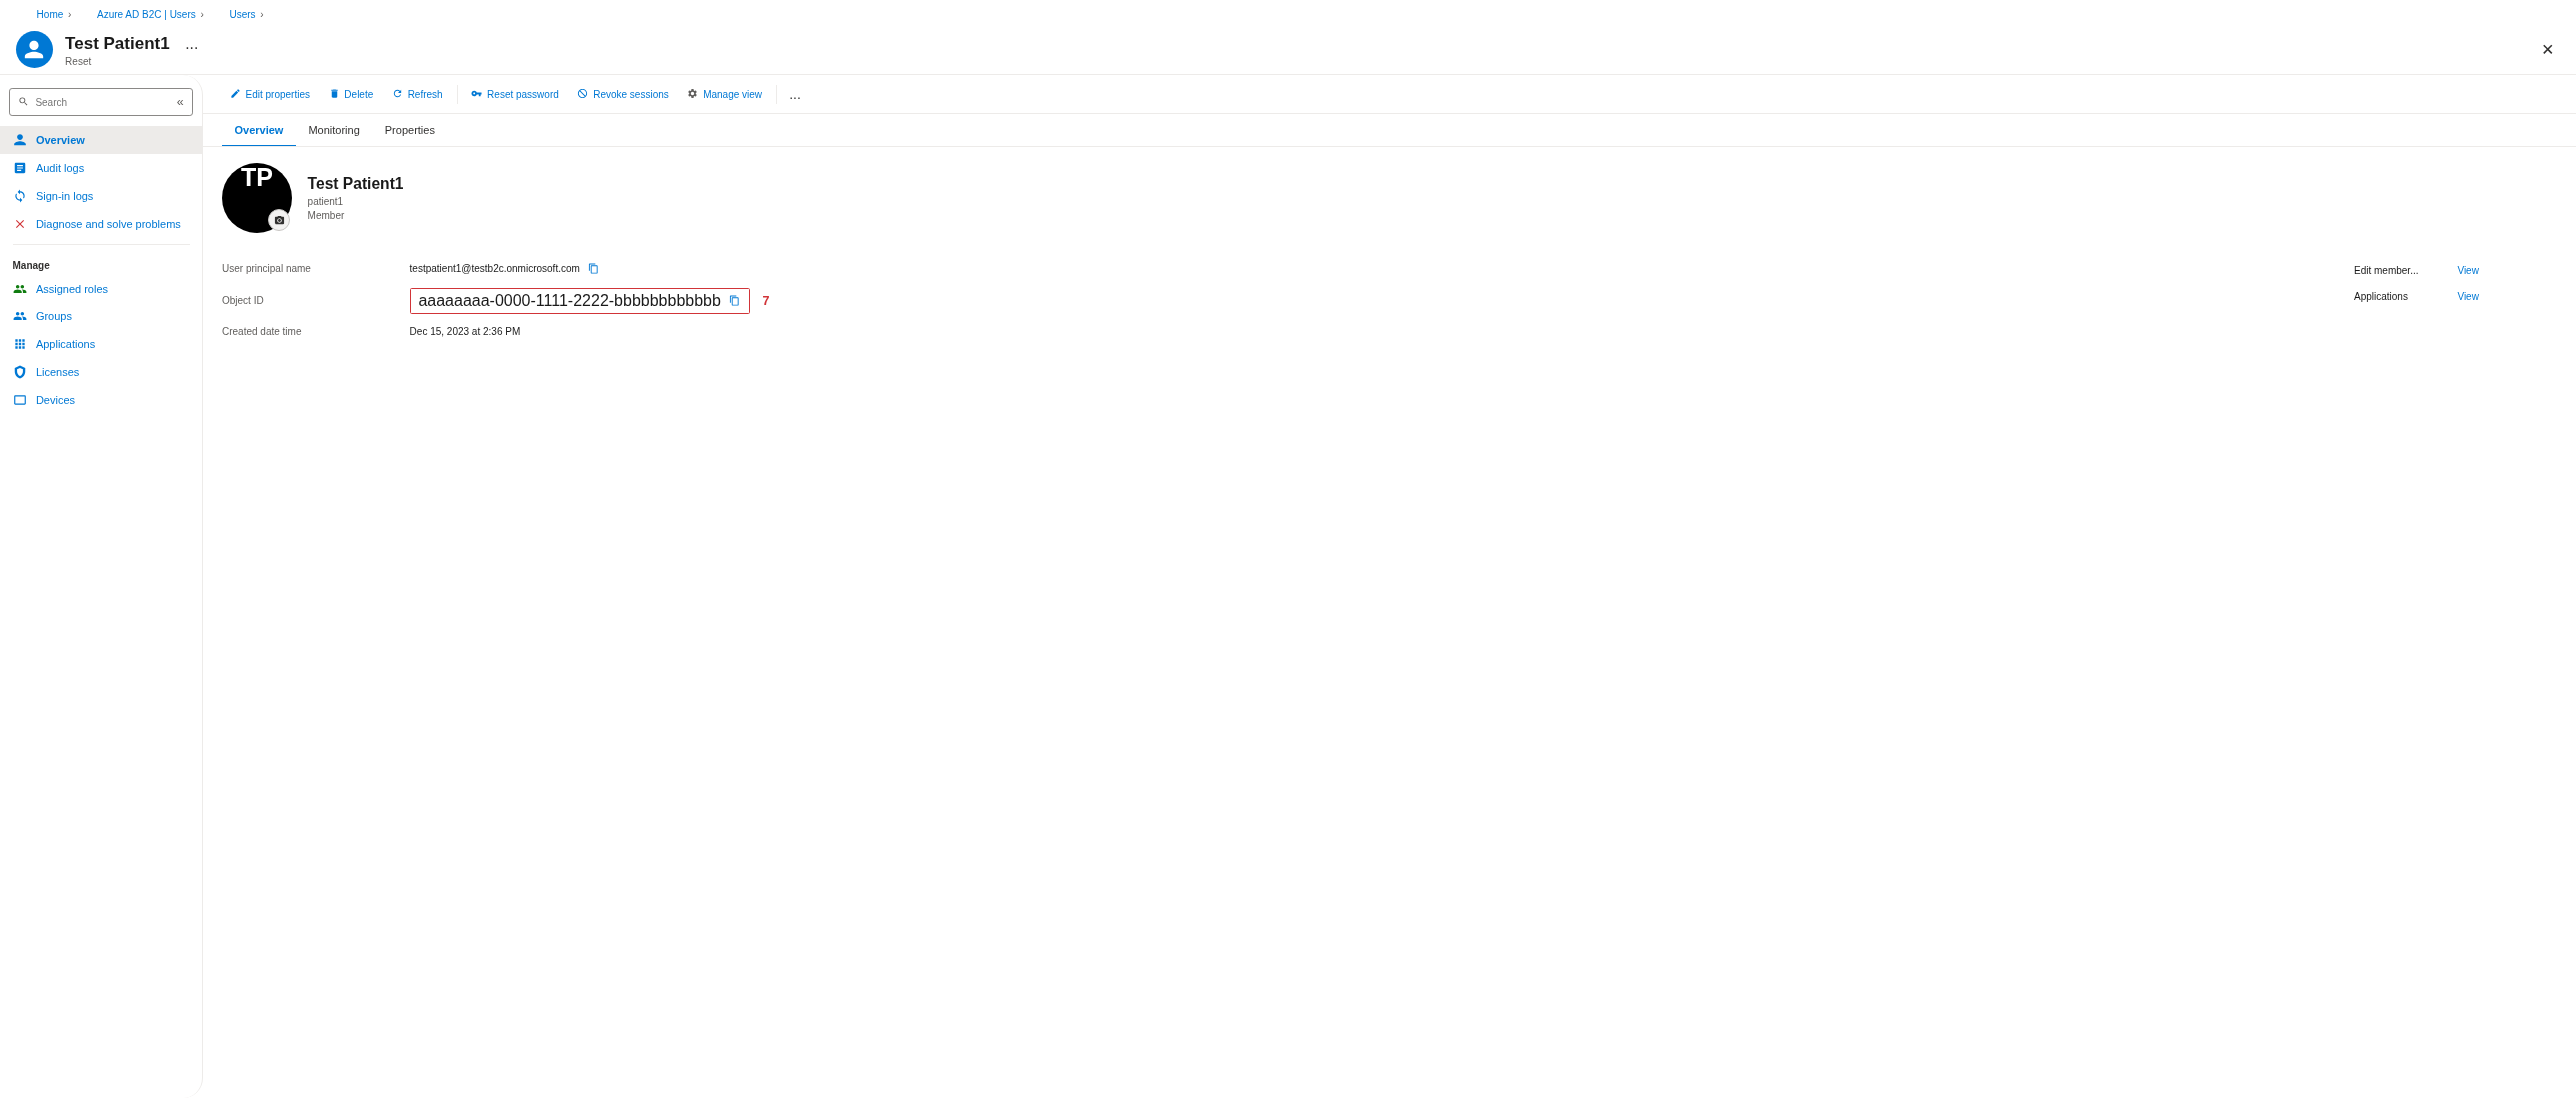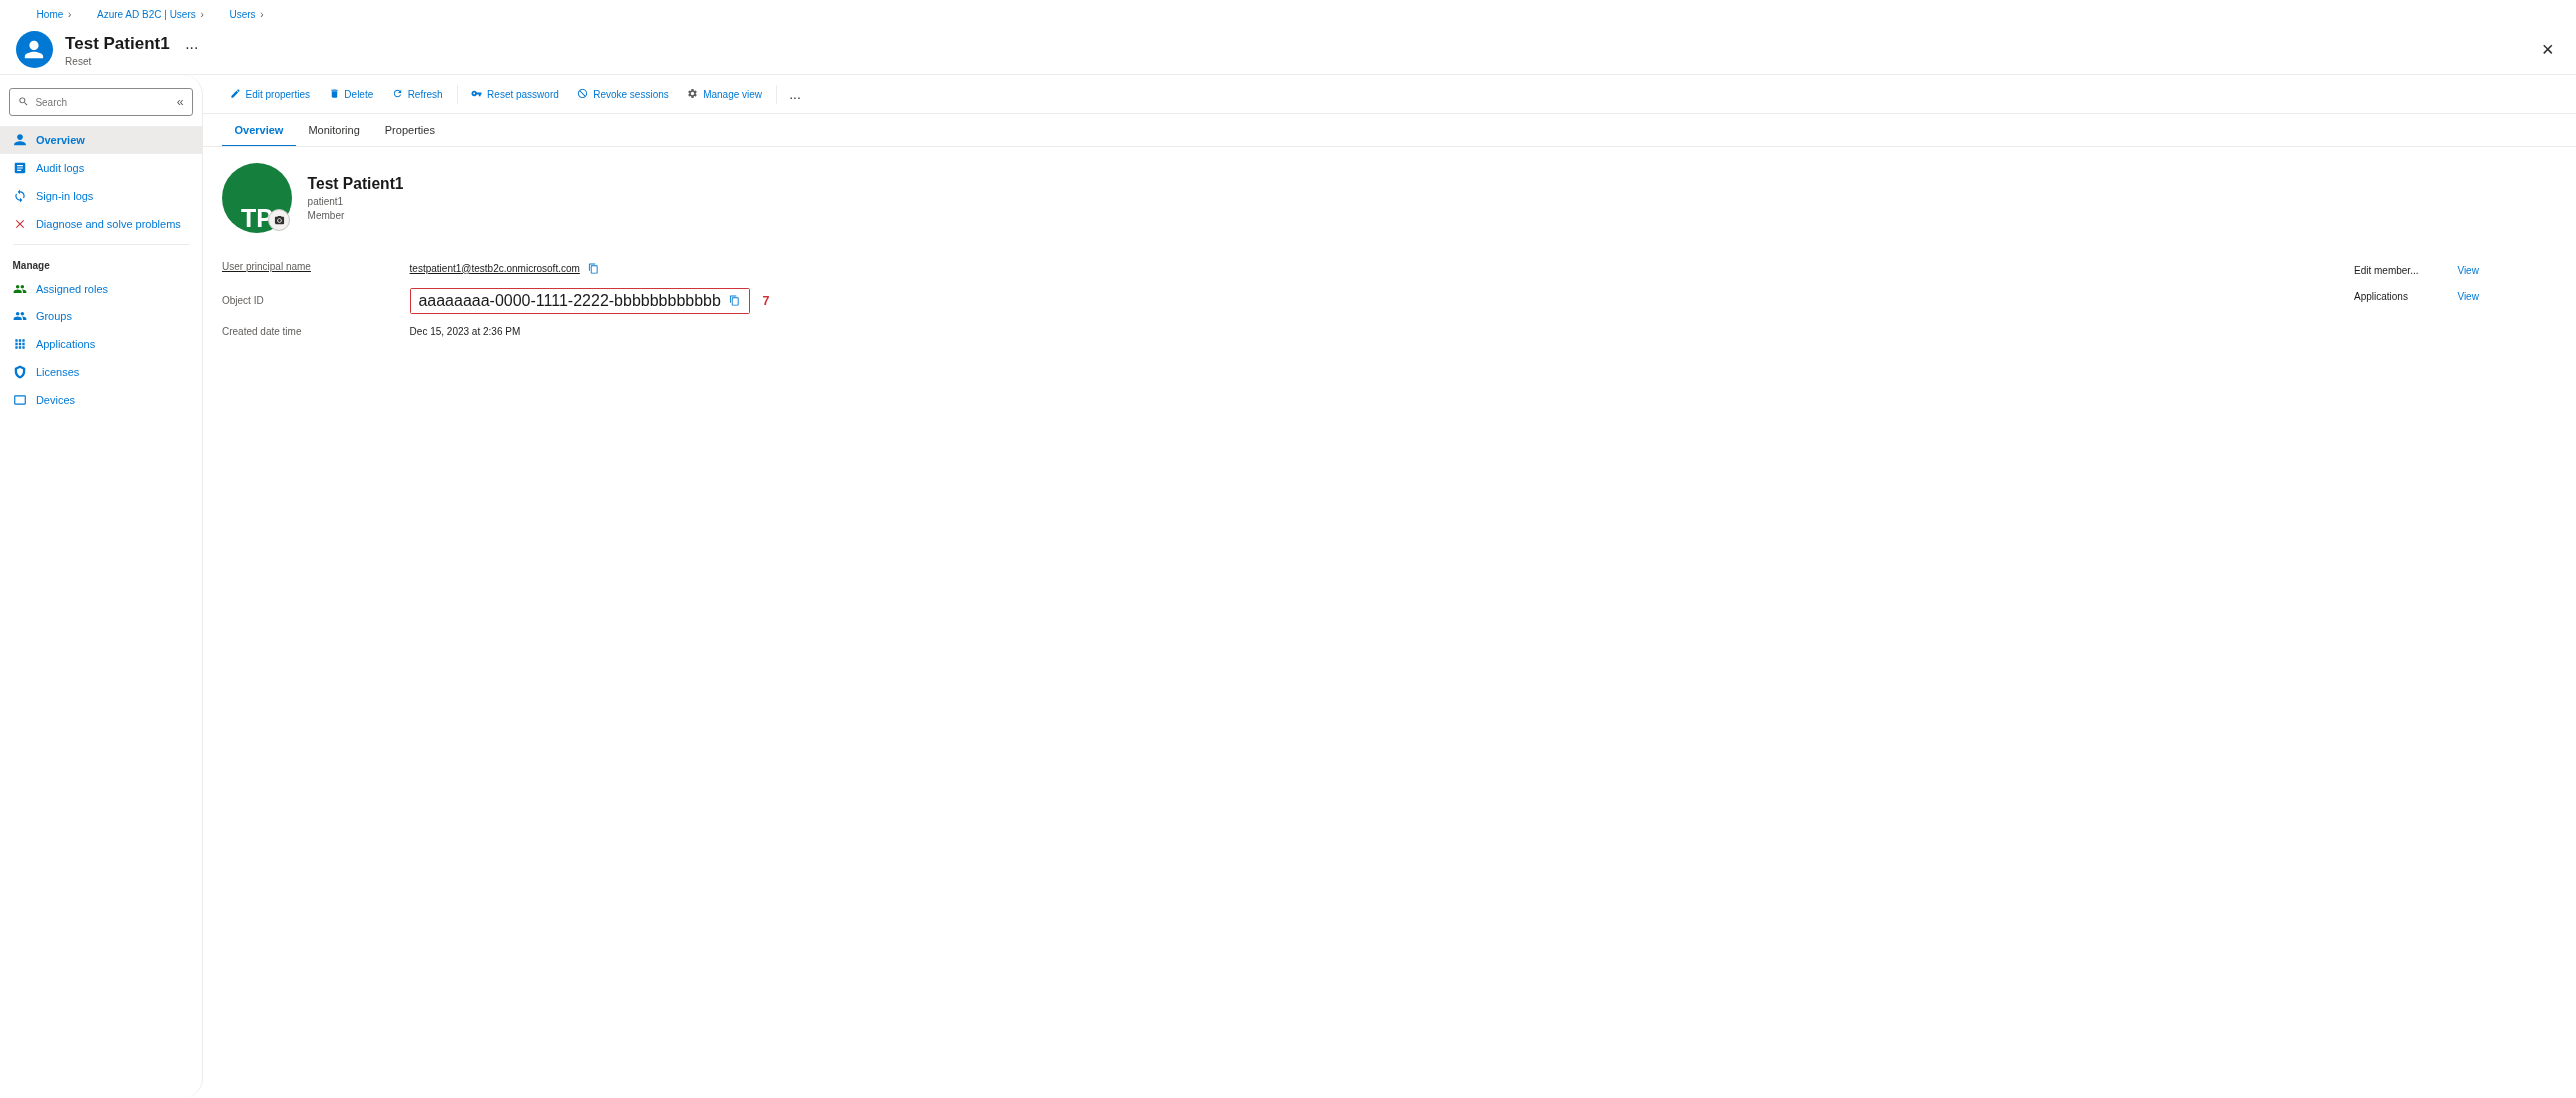--- a/index.html
+++ b/index.html
@@ -50,21 +50,21 @@
     .tabs { display: flex; gap: 0; padding: 0 19px; border-bottom: 0.8px solid #edebe9; }
     .tab { padding: 9.4px 12.5px; cursor: pointer; font-size: 11px; color: #323130; border-bottom: 1.6px solid transparent; }
     .tab.active { color: #0078d4; border-bottom: 1.6px solid #0078d4; font-weight: 600; }
 
     
     .overview-content { flex: 1; overflow-y: auto; padding: 15.6px 19px; }
     .section-title { font-size: 11px; font-weight: 700; color: #1a1a1a; margin-bottom: 12.5px; }
 
     
     .user-card { display: flex; align-items: center; gap: 15.6px; margin-bottom: 22px; }
-    .user-avatar-large { width: 70px; height: 70px; background: #15803d; border-radius: 50%; display: flex; align-items: flex-end; justify-content: center; color: white; font-size: 25px; font-weight: 600; position: relative; flex-shrink: 0; }
+    .user-avatar-large { width: 70px; height: 70px; background: #000000; border-radius: 50%; display: flex; align-items: flex-start; justify-content: center; color: white; font-size: 25px; font-weight: 600; position: relative; flex-shrink: 0; }
     .camera-btn { position: absolute; bottom: 1.6px; right: 1.6px; background: #f3f2f1; border: 0.8px solid #c8c6c4; border-radius: 50%; width: 22px; height: 22px; display: flex; align-items: center; justify-content: center; cursor: pointer; font-size: 11px; }
     .user-info { display: flex; flex-direction: column; gap: 3.1px; }
     .user-display-name { font-size: 15.6px; font-weight: 600; color: #1a1a1a; }
     .user-username { font-size: 10px; color: #605e5c; }
     .user-role { font-size: 10px; color: #605e5c; }
     .copy-btn { background: none; border: none; cursor: pointer; color: #0078d4; font-size: 11px; padding: 1.6px; display: flex; align-items: center; }
     .red-number { color: #d13438; font-size: 12.5px; font-weight: 600; margin-left: 6.2px; }
 
     
     .right-info { padding-left: 31px; }
@@ -290,21 +290,21 @@
             </div>
             <div class="user-info">
               <div class="user-display-name">Test Patient1</div>
               <div class="user-username">patient1</div>
               <div class="user-role">Member</div>
             </div>
           </div>
 
           <div>
 
-            <div style="display:flex; align-items:flex-start; padding: 6.2px 0; gap: 15.6px; text-decoration: underline;">
+            <div style="display:flex; align-items:center; padding: 6.2px 0; gap: 15.6px;">
               <div style="min-width:172px; font-size:10px; color:#605e5c;">User principal name</div>
               <div style="display:flex; align-items:center; gap:6.2px;">
                 <span style="font-size:10px; color:#1a1a1a;">testpatient1@testb2c.onmicrosoft.com</span>
                 <button class="copy-btn" title="Copy">
                   <svg width="11" height="11" viewBox="0 0 24 24" fill="currentColor">
                     <path d="M16 1H4c-1.1 0-2 .9-2 2v14h2V3h12V1zm3 4H8c-1.1 0-2 .9-2 2v14c0 1.1.9 2 2 2h11c1.1 0 2-.9 2-2V7c0-1.1-.9-2-2-2zm0 16H8V7h11v14z"></path>
                   </svg>
                 </button>
               </div>
             </div>

